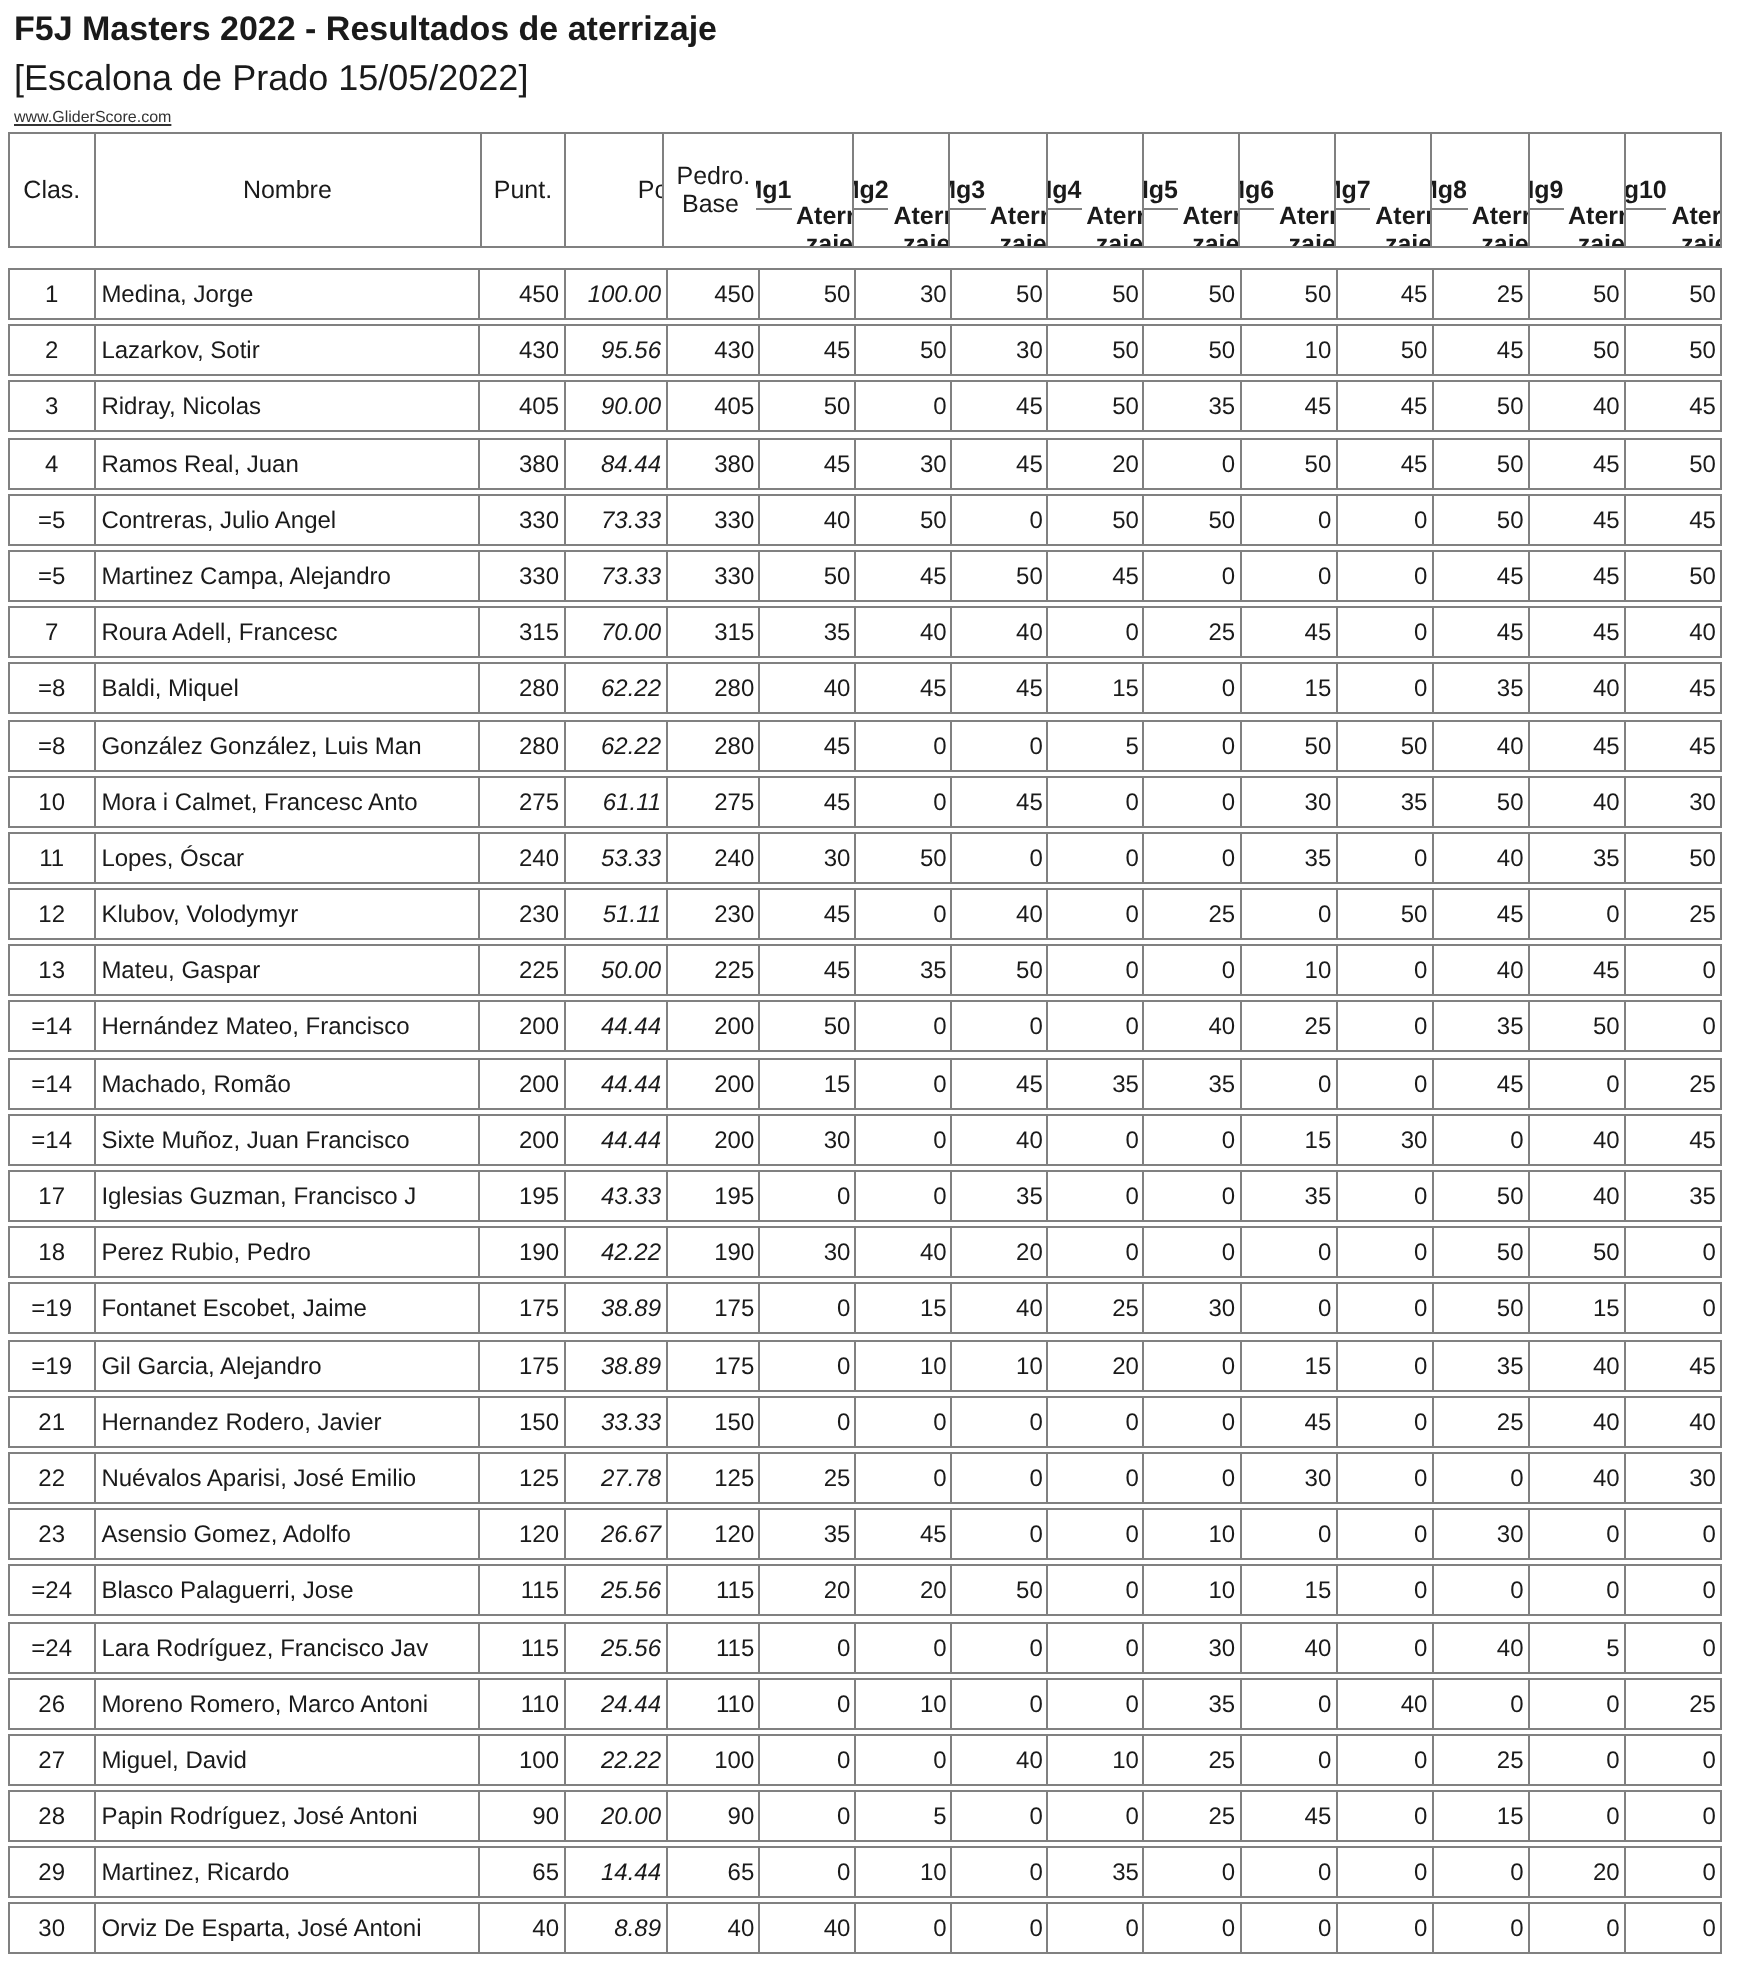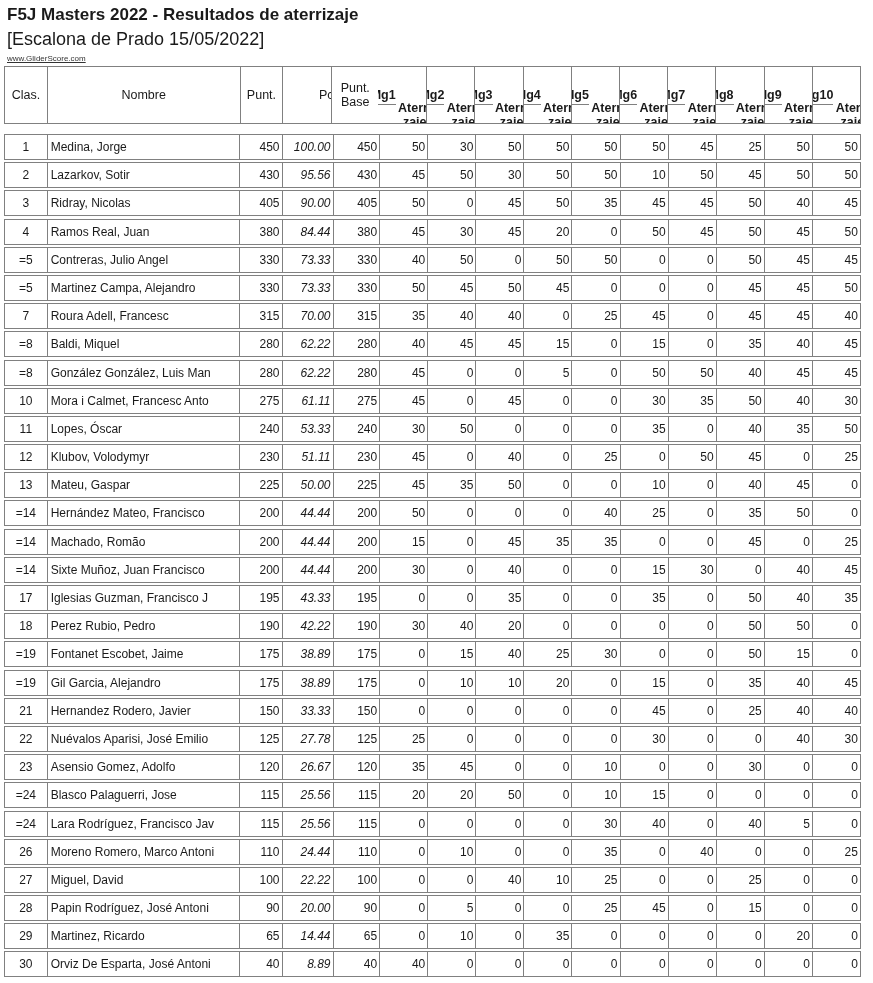--- a/index.html
+++ b/index.html
@@ -51,21 +51,21 @@
   <div class="subtitle">[Escalona de Prado 15/05/2022]</div>
   <div class="watermark">www.GliderScore.com</div>
 
   <div class="grid">
     <div class="thead">
       <div class="c w-clas">Clas.</div>
       <div class="c w-nombre">Nombre</div>
       <div class="c w-punt">Punt.</div>
       <div class="c w-pcnt">Pcnt</div>
       <div class="c w-base">
-          <span>Punt. Base</span>
+          <span>Pedro. Base</span>
         </div>
       <div id="mg-headers" style="display:contents"><div class="c w-mg mgh">
             <div class="mg-name">Mg1</div>
             <div class="mg-sub">
               <span>Aterrizaje</span>
             </div>
           </div><div class="c w-mg mgh">
             <div class="mg-name">Mg2</div>
             <div class="mg-sub">
               <span>Aterrizaje</span>

